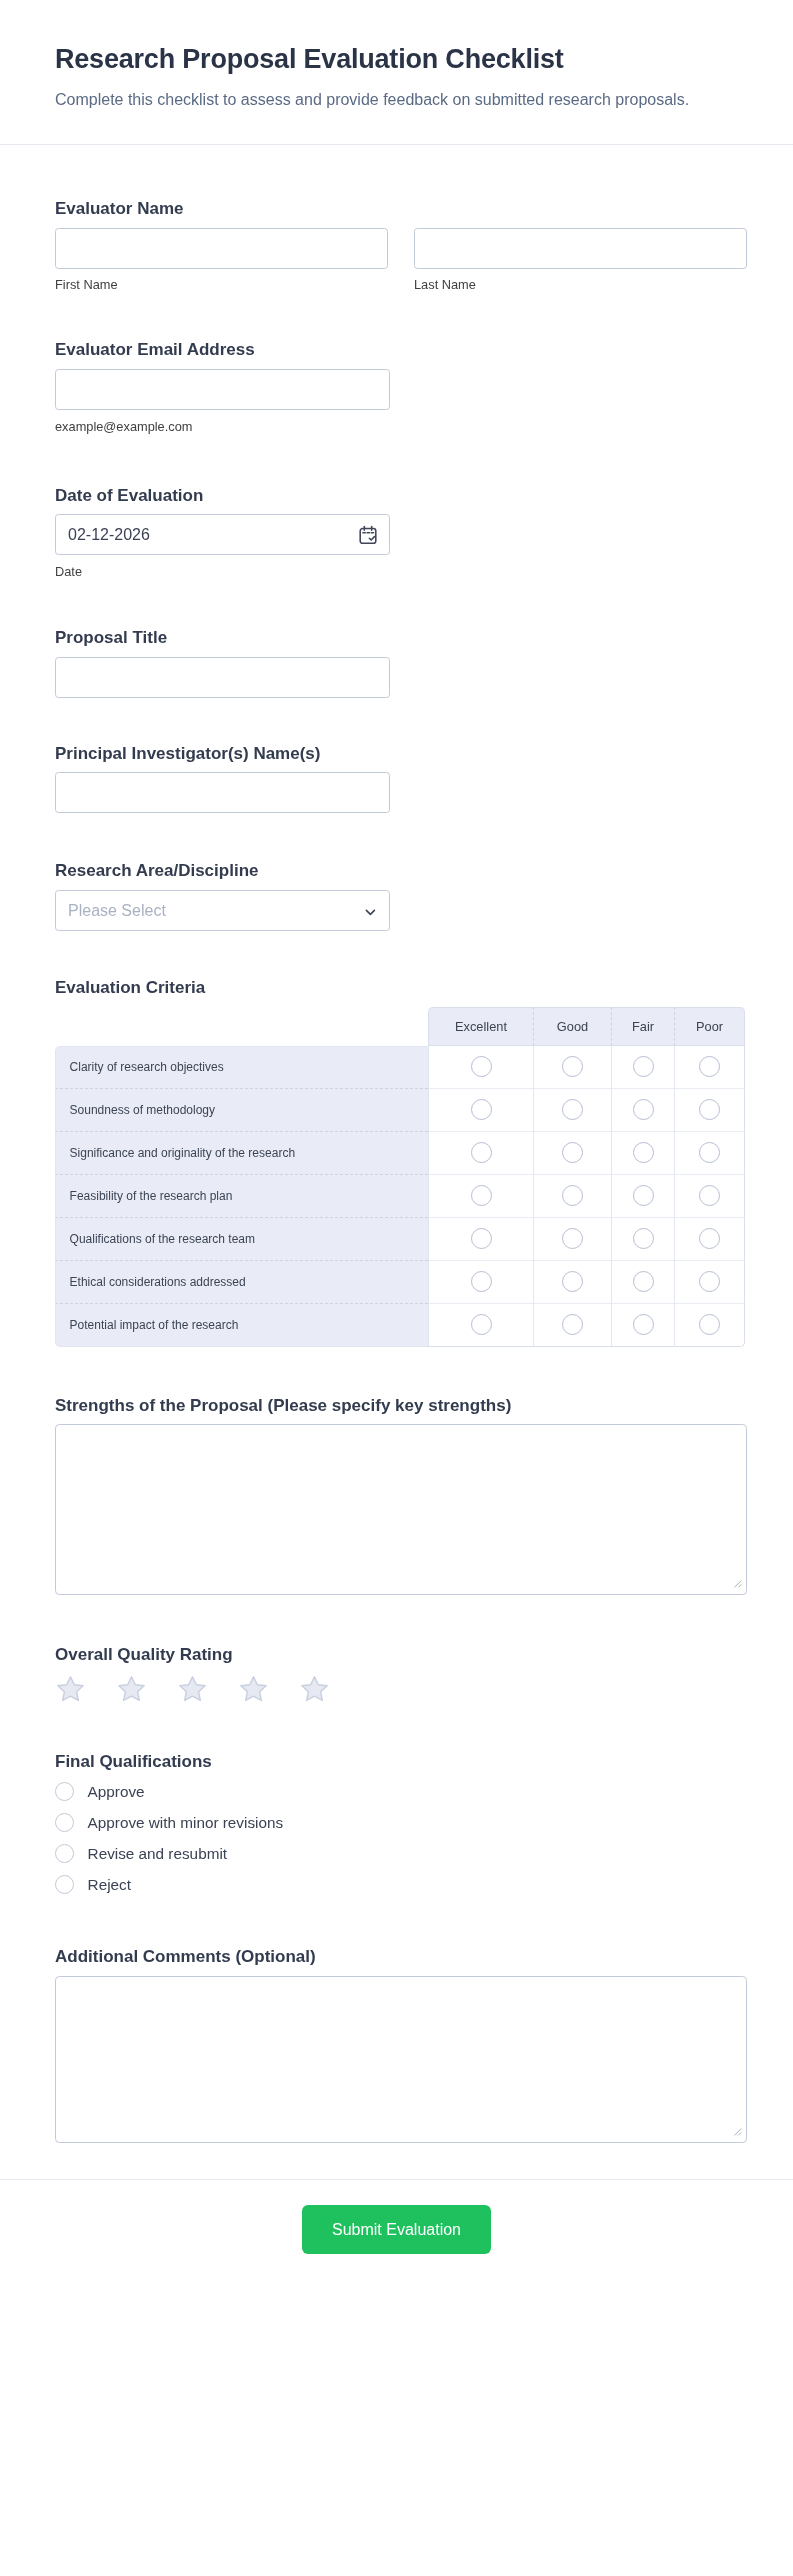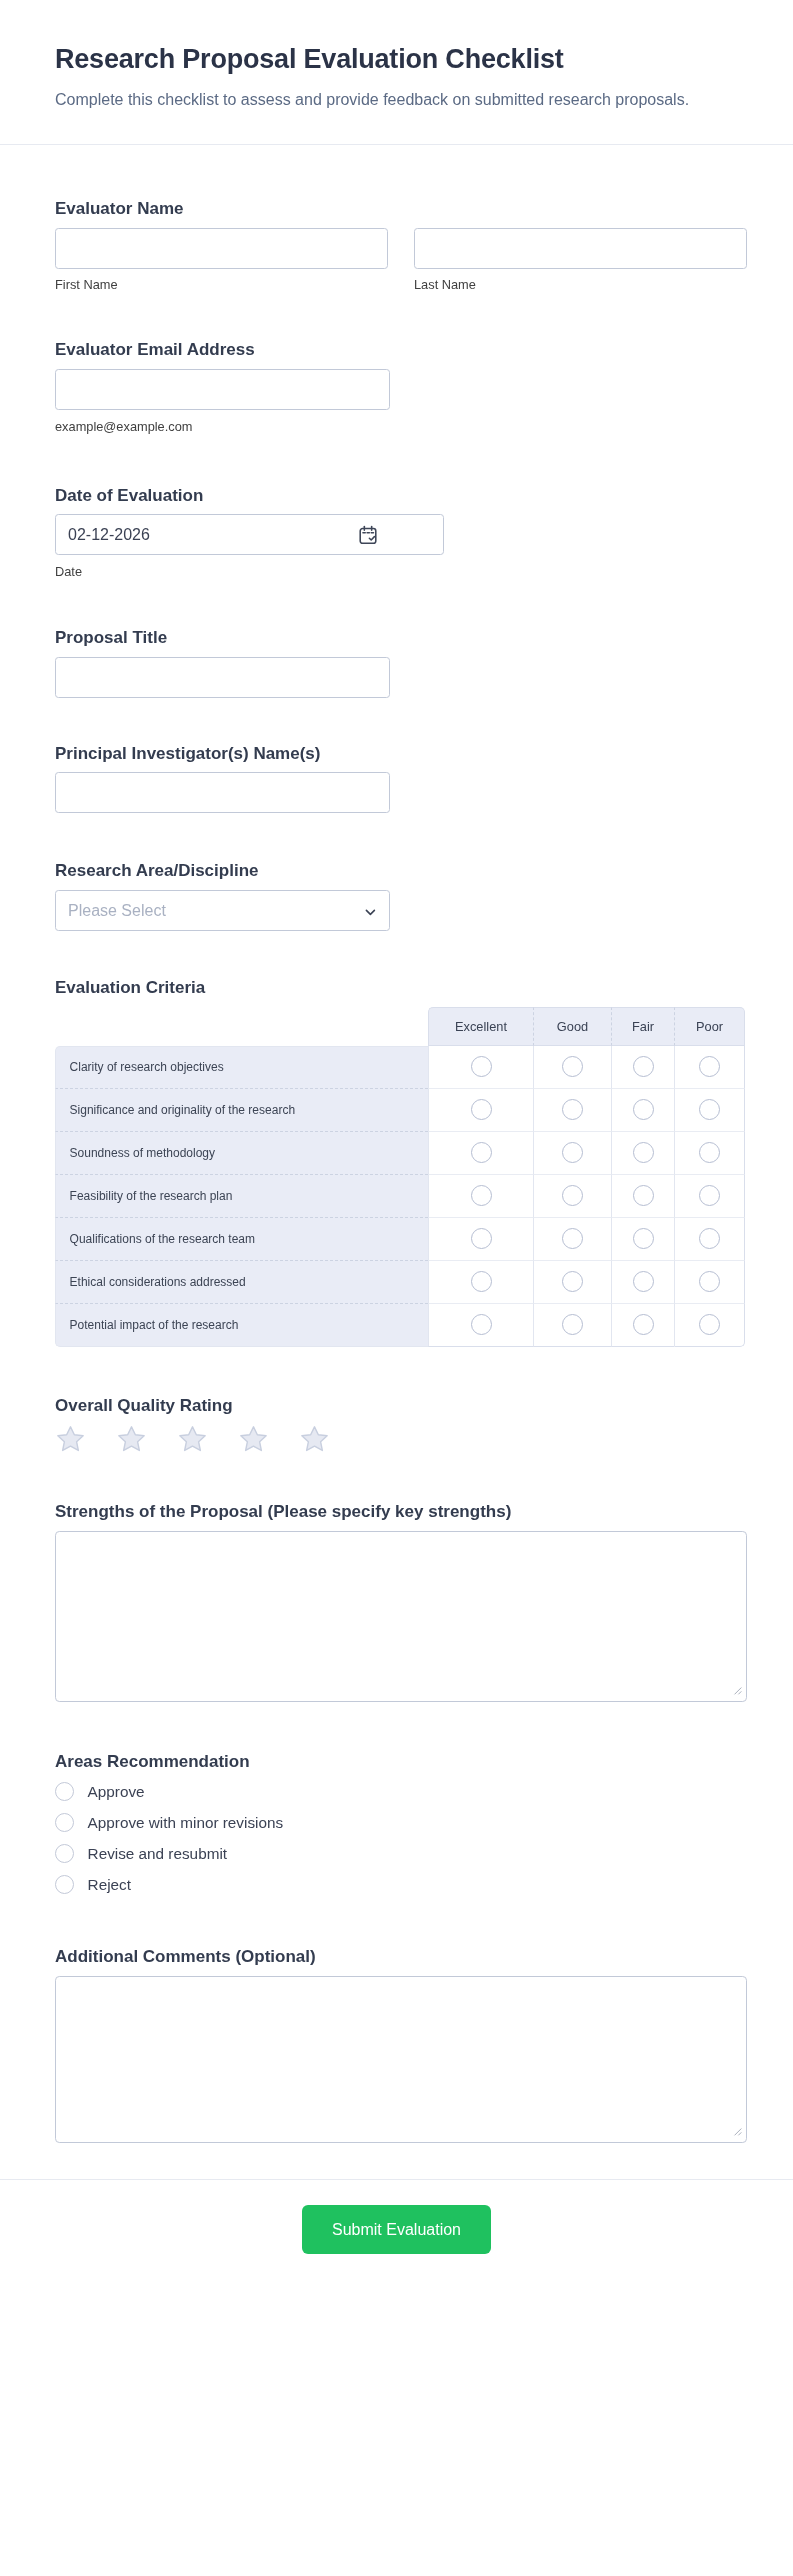--- a/index.html
+++ b/index.html
@@ -74,21 +74,21 @@
   .q.mb55 { margin-bottom: 47px; }
   .q.mb53 { margin-bottom: 45px; }
   .q.mb56 { margin-bottom: 48px; }
   .q.mb58 { margin-bottom: 49px; }
   .q.mb41 { margin-bottom: 35px; }
   .q.mb61 { margin-bottom: 52px; }
   .q.mb0  { margin-bottom: 0; }
 
   
   .date-wrap { position: relative; width: 335px; }
-  .date-wrap .txt-input { width: 389px; padding-right: 55px; }
+  .date-wrap .txt-input { width: 335px; padding-right: 55px; }
   .cal-icon {
     position: absolute;
     right: 11px;
     top: 9.4px;
     width: 22px;
     height: 22px;
     cursor: pointer;
   }
 
   
@@ -319,37 +319,37 @@
               </div>
             <div class="crit-radio-cell">
                 <div class="radio-circle"></div>
               </div>
             <div class="crit-radio-cell lastcol">
                 <div class="radio-circle"></div>
               </div>
           </div>
 
           <div class="crit-row crit-body-row">
+            <div class="crit-label-cell">Soundness of methodology</div>
+            <div class="crit-radio-cell">
+                <div class="radio-circle"></div>
+              </div>
+            <div class="crit-radio-cell">
+                <div class="radio-circle"></div>
+              </div>
+            <div class="crit-radio-cell">
+                <div class="radio-circle"></div>
+              </div>
+            <div class="crit-radio-cell lastcol">
+                <div class="radio-circle"></div>
+              </div>
+          </div>
+
+          <div class="crit-row crit-body-row">
             <div class="crit-label-cell">Significance and originality of the research</div>
-            <div class="crit-radio-cell">
-                <div class="radio-circle"></div>
-              </div>
-            <div class="crit-radio-cell">
-                <div class="radio-circle"></div>
-              </div>
-            <div class="crit-radio-cell">
-                <div class="radio-circle"></div>
-              </div>
-            <div class="crit-radio-cell lastcol">
-                <div class="radio-circle"></div>
-              </div>
-          </div>
-
-          <div class="crit-row crit-body-row">
-            <div class="crit-label-cell">Soundness of methodology</div>
             <div class="crit-radio-cell">
                 <div class="radio-circle"></div>
               </div>
             <div class="crit-radio-cell">
                 <div class="radio-circle"></div>
               </div>
             <div class="crit-radio-cell">
                 <div class="radio-circle"></div>
               </div>
             <div class="crit-radio-cell lastcol">
@@ -413,20 +413,31 @@
             <div class="crit-radio-cell">
                 <div class="radio-circle"></div>
               </div>
             <div class="crit-radio-cell">
                 <div class="radio-circle"></div>
               </div>
             <div class="crit-radio-cell lastcol">
                 <div class="radio-circle"></div>
               </div>
           </div>
+        </div>
+      </div>
+
+      <div class="q mb58">
+        <span class="q-label">Strengths of the Proposal (Please specify key strengths)</span>
+        <div class="ta-wrap">
+          <textarea class="big-ta ta-200" style=""></textarea>
+          <svg class="resize-handle" viewBox="0 0 12 12" stroke="#9aa1b0" stroke-width="1">
+            <line x1="3" y1="11" x2="11" y2="3"></line>
+            <line x1="7.5" y1="11" x2="11" y2="7.5"></line>
+          </svg>
         </div>
       </div>
 
       <div class="q">
         <span class="q-label">Overall Quality Rating</span>
         <div class="stars">
           <svg class="star" viewBox="0 0 24 24">
               <path d="M12 2.2l2.98 6.1 6.8.82-5.03 4.66 1.33 6.73L12 17.2l-6.08 3.31 1.33-6.73L2.22 9.12l6.8-.82L12 2.2z" fill="#e6e9f2" stroke="#c8cfdf" stroke-width="1.1" stroke-linejoin="round"></path>
             </svg>
           <svg class="star" viewBox="0 0 24 24">
@@ -437,34 +448,23 @@
             </svg>
           <svg class="star" viewBox="0 0 24 24">
               <path d="M12 2.2l2.98 6.1 6.8.82-5.03 4.66 1.33 6.73L12 17.2l-6.08 3.31 1.33-6.73L2.22 9.12l6.8-.82L12 2.2z" fill="#e6e9f2" stroke="#c8cfdf" stroke-width="1.1" stroke-linejoin="round"></path>
             </svg>
           <svg class="star" viewBox="0 0 24 24">
               <path d="M12 2.2l2.98 6.1 6.8.82-5.03 4.66 1.33 6.73L12 17.2l-6.08 3.31 1.33-6.73L2.22 9.12l6.8-.82L12 2.2z" fill="#e6e9f2" stroke="#c8cfdf" stroke-width="1.1" stroke-linejoin="round"></path>
             </svg>
         </div>
       </div>
 
-      <div class="q mb58">
-        <span class="q-label">Strengths of the Proposal (Please specify key strengths)</span>
-        <div class="ta-wrap">
-          <textarea class="big-ta ta-200" style=""></textarea>
-          <svg class="resize-handle" viewBox="0 0 12 12" stroke="#9aa1b0" stroke-width="1">
-            <line x1="3" y1="11" x2="11" y2="3"></line>
-            <line x1="7.5" y1="11" x2="11" y2="7.5"></line>
-          </svg>
-        </div>
-      </div>
-
 
       <div class="q mb61">
-        <span class="q-label">Areas Recommendation</span>
+        <span class="q-label">Final Qualifications</span>
         <div class="fr-options">
           <div class="fr-option">
             <div class="fr-radio"></div>
             <span class="fr-text">Approve</span>
           </div>
           <div class="fr-option">
             <div class="fr-radio"></div>
             <span class="fr-text">Approve with minor revisions</span>
           </div>
           <div class="fr-option">

